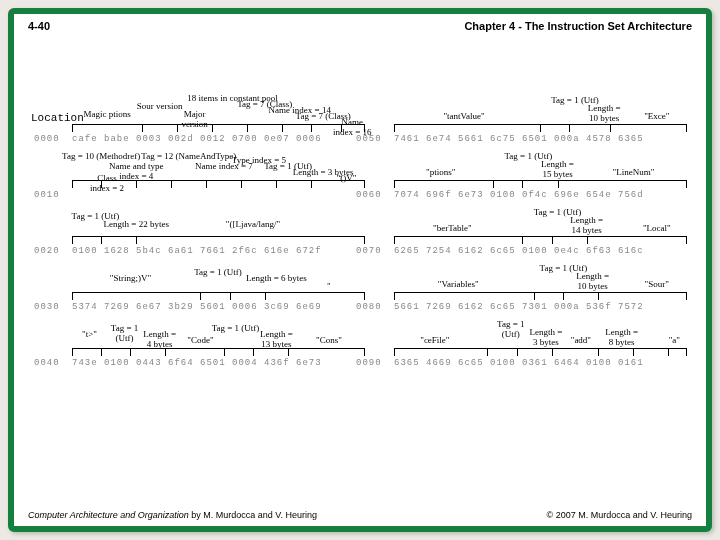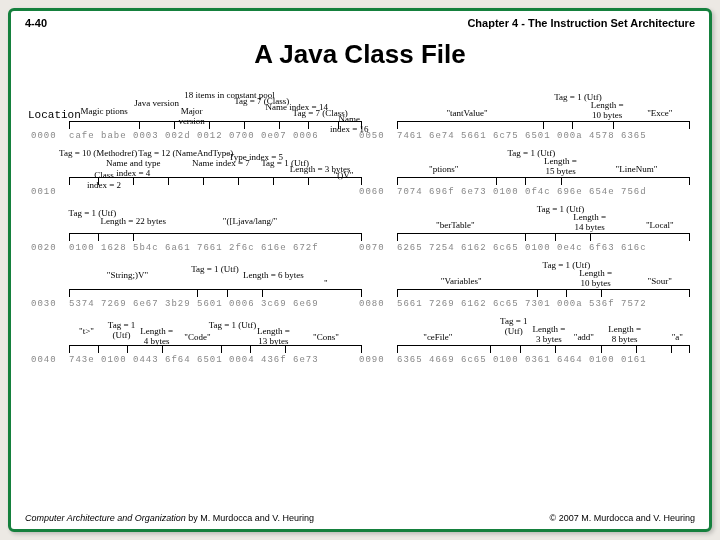--- a/index.html
+++ b/index.html
@@ -1,17 +1,17 @@
 <!DOCTYPE html>
 <html><head>
 <meta charset="utf-8">
 <style>
   html,body{margin:0;padding:0}
   body{width:720px;height:540px;background:#ece9e4;font-family:Arial,Helvetica,sans-serif;position:relative;overflow:hidden}
-  .page{position:absolute;left:8px;top:8px;right:8px;bottom:8px;background:#fff;border:3px solid #15803d;border-radius:6px;box-shadow:2px 2px 4px rgba(0,0,0,.2)}
+  .page{position:absolute;left:8px;top:8px;right:8px;bottom:8px;background:#fff;border:6px solid #15803d;border-radius:6px;box-shadow:2px 2px 4px rgba(0,0,0,.2)}
   .hdr{position:absolute;top:6px;left:14px;right:14px;font-size:11px;font-weight:bold;color:#000}
   .pgno{float:left}
   .chap{float:right}
   .title{position:absolute;top:28px;left:0;right:0;text-align:center;font-size:26px;font-weight:bold;color:#000}
   .ftr{position:absolute;bottom:6px;left:14px;right:14px;font-size:9px;color:#000}
   .book{float:left}
   .book i{font-style:italic}
   .copy{float:right}
   .diagram{position:absolute;top:80px;left:20px;right:20px;bottom:30px}
   .col{position:absolute;top:0;bottom:0;width:330px}
@@ -28,29 +28,28 @@
   .lochdr{position:absolute;top:18px;left:-3px;font-family:Liberation Mono, monospace;font-size:11px}
 </style>
 </head>
 <body>
 
 <div class="page">
   <div class="hdr">
     <span class="pgno">4-40</span>
     <span class="chap">Chapter 4 - The Instruction Set Architecture</span>
   </div>
-  <div class="title">A Java Class File</div>
 
   <div class="diagram">
     <div class="lochdr">Location</div>
     <div class="col left" id="col-left">
         <div class="row">
           <div class="ann">
             <span style="left: 12%; top: 16px;">Magic ptions</span>
-            <span style="left: 30%; top: 8px;">Java version</span>
+            <span style="left: 30%; top: 8px;">Sour version</span>
             <span style="left: 42%; top: 16px;">Major<br>version</span>
             <span style="left: 55%; top: 0px;">18 items in constant pool</span>
             <span style="left: 66%; top: 6px;">Tag = 7 (Class)</span>
             <span style="left: 78%; top: 12px; text-align: center;">Name index = 14</span>
             <span style="left: 86%; top: 18px;">Tag = 7 (Class)</span>
             <span style="left: 96%; top: 24px;">Name<br>index = 16</span>
           </div>
           <div class="ticks">
             <b style="left: 0%; right: 0%;"></b>
             <i style="left: 0%;"></i>

